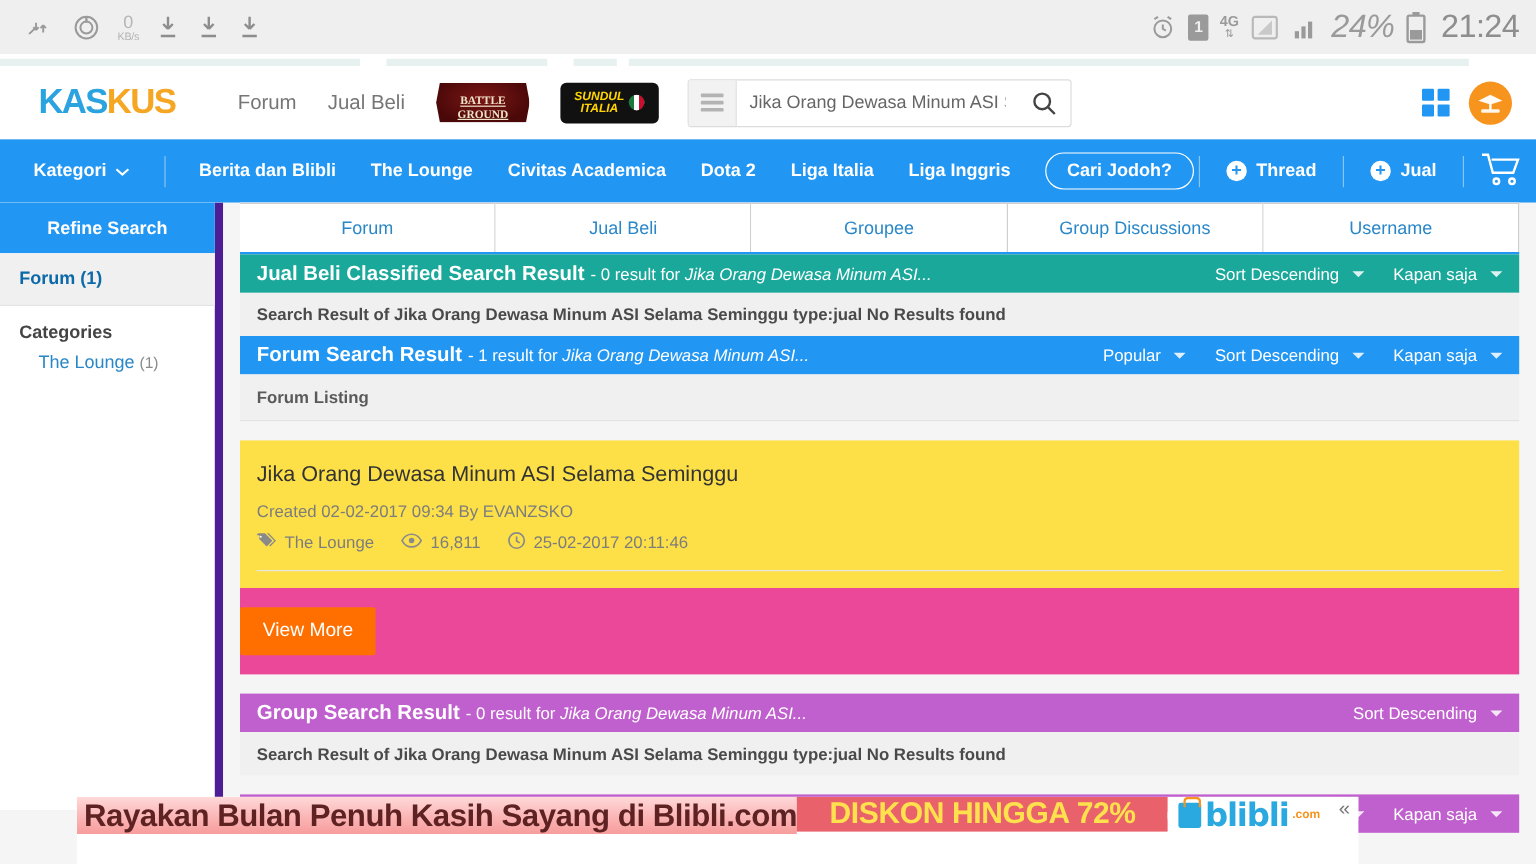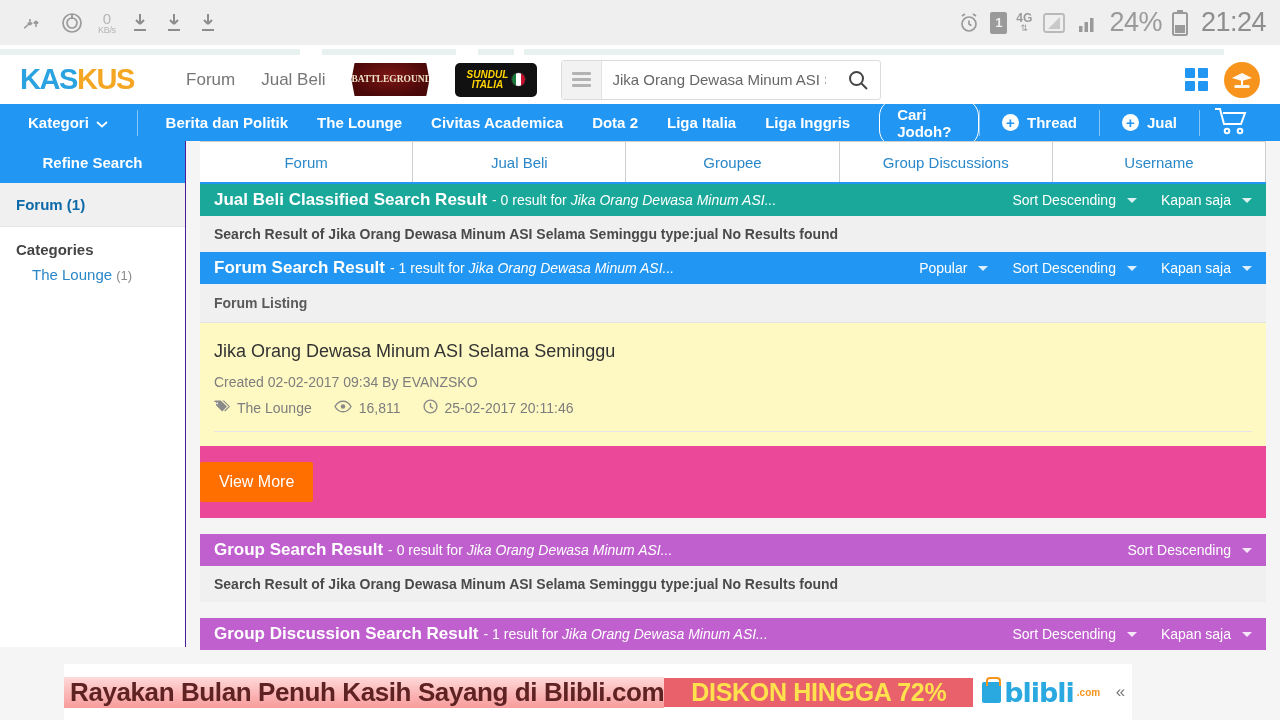--- a/index.html
+++ b/index.html
@@ -17,51 +17,52 @@
     display:flex; align-items:center;
     padding:0 14px 0 22px;
     color:#9a9a9a;
   }
   .sb-left{ display:flex; align-items:center; gap:14px; }
   .sb-right{ margin-left:auto; display:flex; align-items:center; gap:9px; }
   .sb-icon{ display:inline-flex; align-items:center; justify-content:center; }
   .kbs{ display:flex; flex-direction:column; align-items:center; line-height:1; }
   .kbs .num{ font-size:15px; color:#b5b5b5; }
   .kbs .unit{ font-size:9px; color:#b5b5b5; letter-spacing:-0.3px; }
-  .pct{ font-size:27px; color:#9a9a9a; letter-spacing:-0.5px; }
+  .pct{ font-size:27px; color:#9a9a9a; letter-spacing:-0.5px;font-style:italic; }
   .clock{ font-size:27px; color:#8e8e8e; letter-spacing:-0.5px; margin-left:3px;}
   .fourg{ display:flex; flex-direction:column; align-items:center; line-height:1;}
   .fourg .lbl{ font-size:12px; font-weight:bold; }
   .fourg .arr{ font-size:9px; }
   .simbox{
     width:17px;height:22px;background:#9a9a9a;border-radius:2px;
     color:#efefef;font-size:13px;font-weight:bold;
     display:flex;align-items:center;justify-content:center;
   }
 
   
   .chrome-strip{ height:10px; width:100%; background:#ffffff; position:relative;}
   .chrome-strip .t{ position:absolute; bottom:0; height:6px; background:#e7f1f0; }
 
   
   .kheader{
-    height:49px; background:#fff; display:flex; align-items:center;
-    padding:0 20px 0 20px; position:relative;
+    height:61px; background:#fff; display:flex; align-items:center;
+    padding:0 20px 0 32px; position:relative;
   }
   .logo{ font-size:29px; font-weight:bold; letter-spacing:-1.4px; }
   .logo .b{ color:#2aa3e0; } .logo .o{ color:#f5a623; }
   .hnav{ display:flex; align-items:center; gap:26px; margin-left:52px; }
   .hnav a{ color:#767676; font-size:17px; text-decoration:none; }
   .badge-bg{
     width:78px;height:33px;border-radius:4px;
     background:radial-gradient(ellipse at 50% 40%,#7c1616 0%,#4a0808 75%);
     color:#efe4c8; font-size:9.5px; font-weight:bold; line-height:11px;
-    display:flex; align-items:center; justify-content:space-between;
+    display:flex; flex-direction:column; align-items:center; justify-content:flex-end;
     font-family:"Liberation Serif",serif; text-align:center;
     clip-path:polygon(4% 0,96% 0,100% 50%,96% 100%,4% 100%,0 50%);
+    text-decoration:underline;
   }
   .badge-si{
     width:82px;height:34px;border-radius:5px;
     background:#111; color:#ffd400; font-size:10px; font-weight:bold;
     display:flex; align-items:center; justify-content:center; gap:3px;
     font-style:italic; position:relative; overflow:hidden;
   }
   .badge-si .txt{ line-height:10px; text-align:center;}
   .badge-si .ball{
     width:15px;height:15px;border-radius:50%;
@@ -86,40 +87,40 @@
   .hright{ margin-left:auto; display:flex; align-items:center; gap:16px; }
   .grid-icon{ display:grid;grid-template-columns:10px 10px;grid-template-rows:10px 10px;gap:3px;}
   .grid-icon span{ background:#2196f3; border-radius:1px; display:block;}
   .avatar{
     width:36px;height:36px;border-radius:50%;background:#f7941e;
     display:flex;align-items:center;justify-content:center;
   }
 
   
   .bluenav{
-    height:37px;background:#2196f3;display:flex;align-items:center;
-    padding:0 32px 0 28px;color:#fff;font-size:15px;font-weight:bold;
+    height:53px;background:#2196f3;display:flex;align-items:center;
+    padding:0 12px 0 28px;color:#fff;font-size:15px;font-weight:bold;
   }
   .bluenav a{color:#fff;text-decoration:none;white-space:nowrap;}
   .bn-item{ margin-right:29px; display:flex; align-items:center; gap:7px;}
   .vdiv{ width:1px;height:26px;background:rgba(255,255,255,.45); margin-right:28px;}
   .pill{
     border:1.5px solid #fff;border-radius:17px;padding:6px 17px;font-size:15px;
   }
   .bn-right{ margin-left:auto; display:flex; align-items:center; }
   .plusitem{ display:flex;align-items:center;gap:8px; margin:0 22px;}
   .plus{
     width:17px;height:17px;border-radius:50%;background:#fff;color:#2196f3;
     font-size:15px;font-weight:bold;display:flex;align-items:center;justify-content:center;
     line-height:1;
   }
 
   
   .page{ display:flex; height:506px; background:#f5f5f5;}
-  .sidebar{ width:186px; background:#fff; border-right:1px solid #4c1d95;}
+  .sidebar{ width:186px; background:#fff; border-right:7px solid #4c1d95;}
   .refine{
     height:42px;background:#2196f3;color:#fff;font-size:15px;font-weight:bold;
     display:flex;align-items:center;justify-content:center;
   }
   .sb-forum{
     background:#f0f0f0;padding:13px 16px;color:#0d6aa8;font-weight:bold;font-size:15px;
     border-bottom:1px solid #e4e4e4;
   }
   .sb-cat-title{ padding:14px 16px 6px;font-weight:bold;color:#444;font-size:15px;}
   .sb-cat-item{ padding:2px 32px 16px;font-size:15px;}
@@ -157,37 +158,37 @@
   .blue{ background:#2196f3; }
   .purple{ background:#c060ce; }
 
   .noresult{
     background:#f0f0f0;padding:10px 14px;color:#4a4a4a;font-size:14px;font-weight:bold;
   }
   .subhead{
     background:#f0f0f0;padding:11px 14px;color:#5a5a5a;font-size:14px;font-weight:bold;
     border-bottom:1px solid #e3e3e3;
   }
-  .resultcard{ background:#fef9c3; padding:18px 14px 14px;}
+  .resultcard{ background:#fde047; padding:18px 14px 14px;margin-top:16px;}
   .res-title{ font-size:18px;color:#333;margin-bottom:12px;}
   .res-sub{ font-size:14px;color:#7d7d7d;margin-bottom:9px;}
   .res-tags{ display:flex;align-items:center;gap:8px;font-size:14px;color:#7d7d7d;}
   .res-tags .grp{ display:flex;align-items:center;gap:7px;margin-right:14px;}
   .divider-line{ height:1px;background:#e6e6e6;margin:14px 0 0;}
   .viewmore-row{ background:#ec4899; padding:16px 0; display:flex; }
   .viewmore{
     background:#ff6f00;color:#fff;border:0;border-radius:2px;
     padding:11px 19px;font-size:16px;cursor:pointer;font-family:"Liberation Sans",sans-serif;
   }
   .gap{ height:16px; }
 
   
   .ad{
     position:absolute;left:64px;top:664px;width:1068px;height:56px;
-    background:#fff;display:flex;align-items:center;overflow:hidden;
+    background:#fff;display:flex;align-items:flex-start;overflow:hidden;
   }
   .ad-left{
     flex:1;background:linear-gradient(180deg,#ffd9d9 0%,#fbb5b5 55%,#f79c9c 100%);
     display:flex;align-items:center;padding-left:6px;
   }
   .ad-left .t{
     font-size:26px;font-weight:bold;color:#5e2222;letter-spacing:-0.4px;
     white-space:nowrap;
   }
   .ad-mid{
@@ -349,21 +350,21 @@
   <div class="bn-item">
     <a href="#">Kategori</a>
     <span>
       <svg width="12" height="8" viewBox="0 0 12 8" fill="none" stroke="#fff" stroke-width="1.7">
           <path d="M1 2 L6 6.5 L11 2"></path>
         </svg>
     </span>
   </div>
   <div class="vdiv"></div>
   <div class="bn-item">
-      <a href="#">Berita dan Politik</a>
+      <a href="#">Berita dan Blibli</a>
     </div>
   <div class="bn-item">
       <a href="#">The Lounge</a>
     </div>
   <div class="bn-item">
       <a href="#">Civitas Academica</a>
     </div>
   <div class="bn-item">
       <a href="#">Dota 2</a>
     </div>

